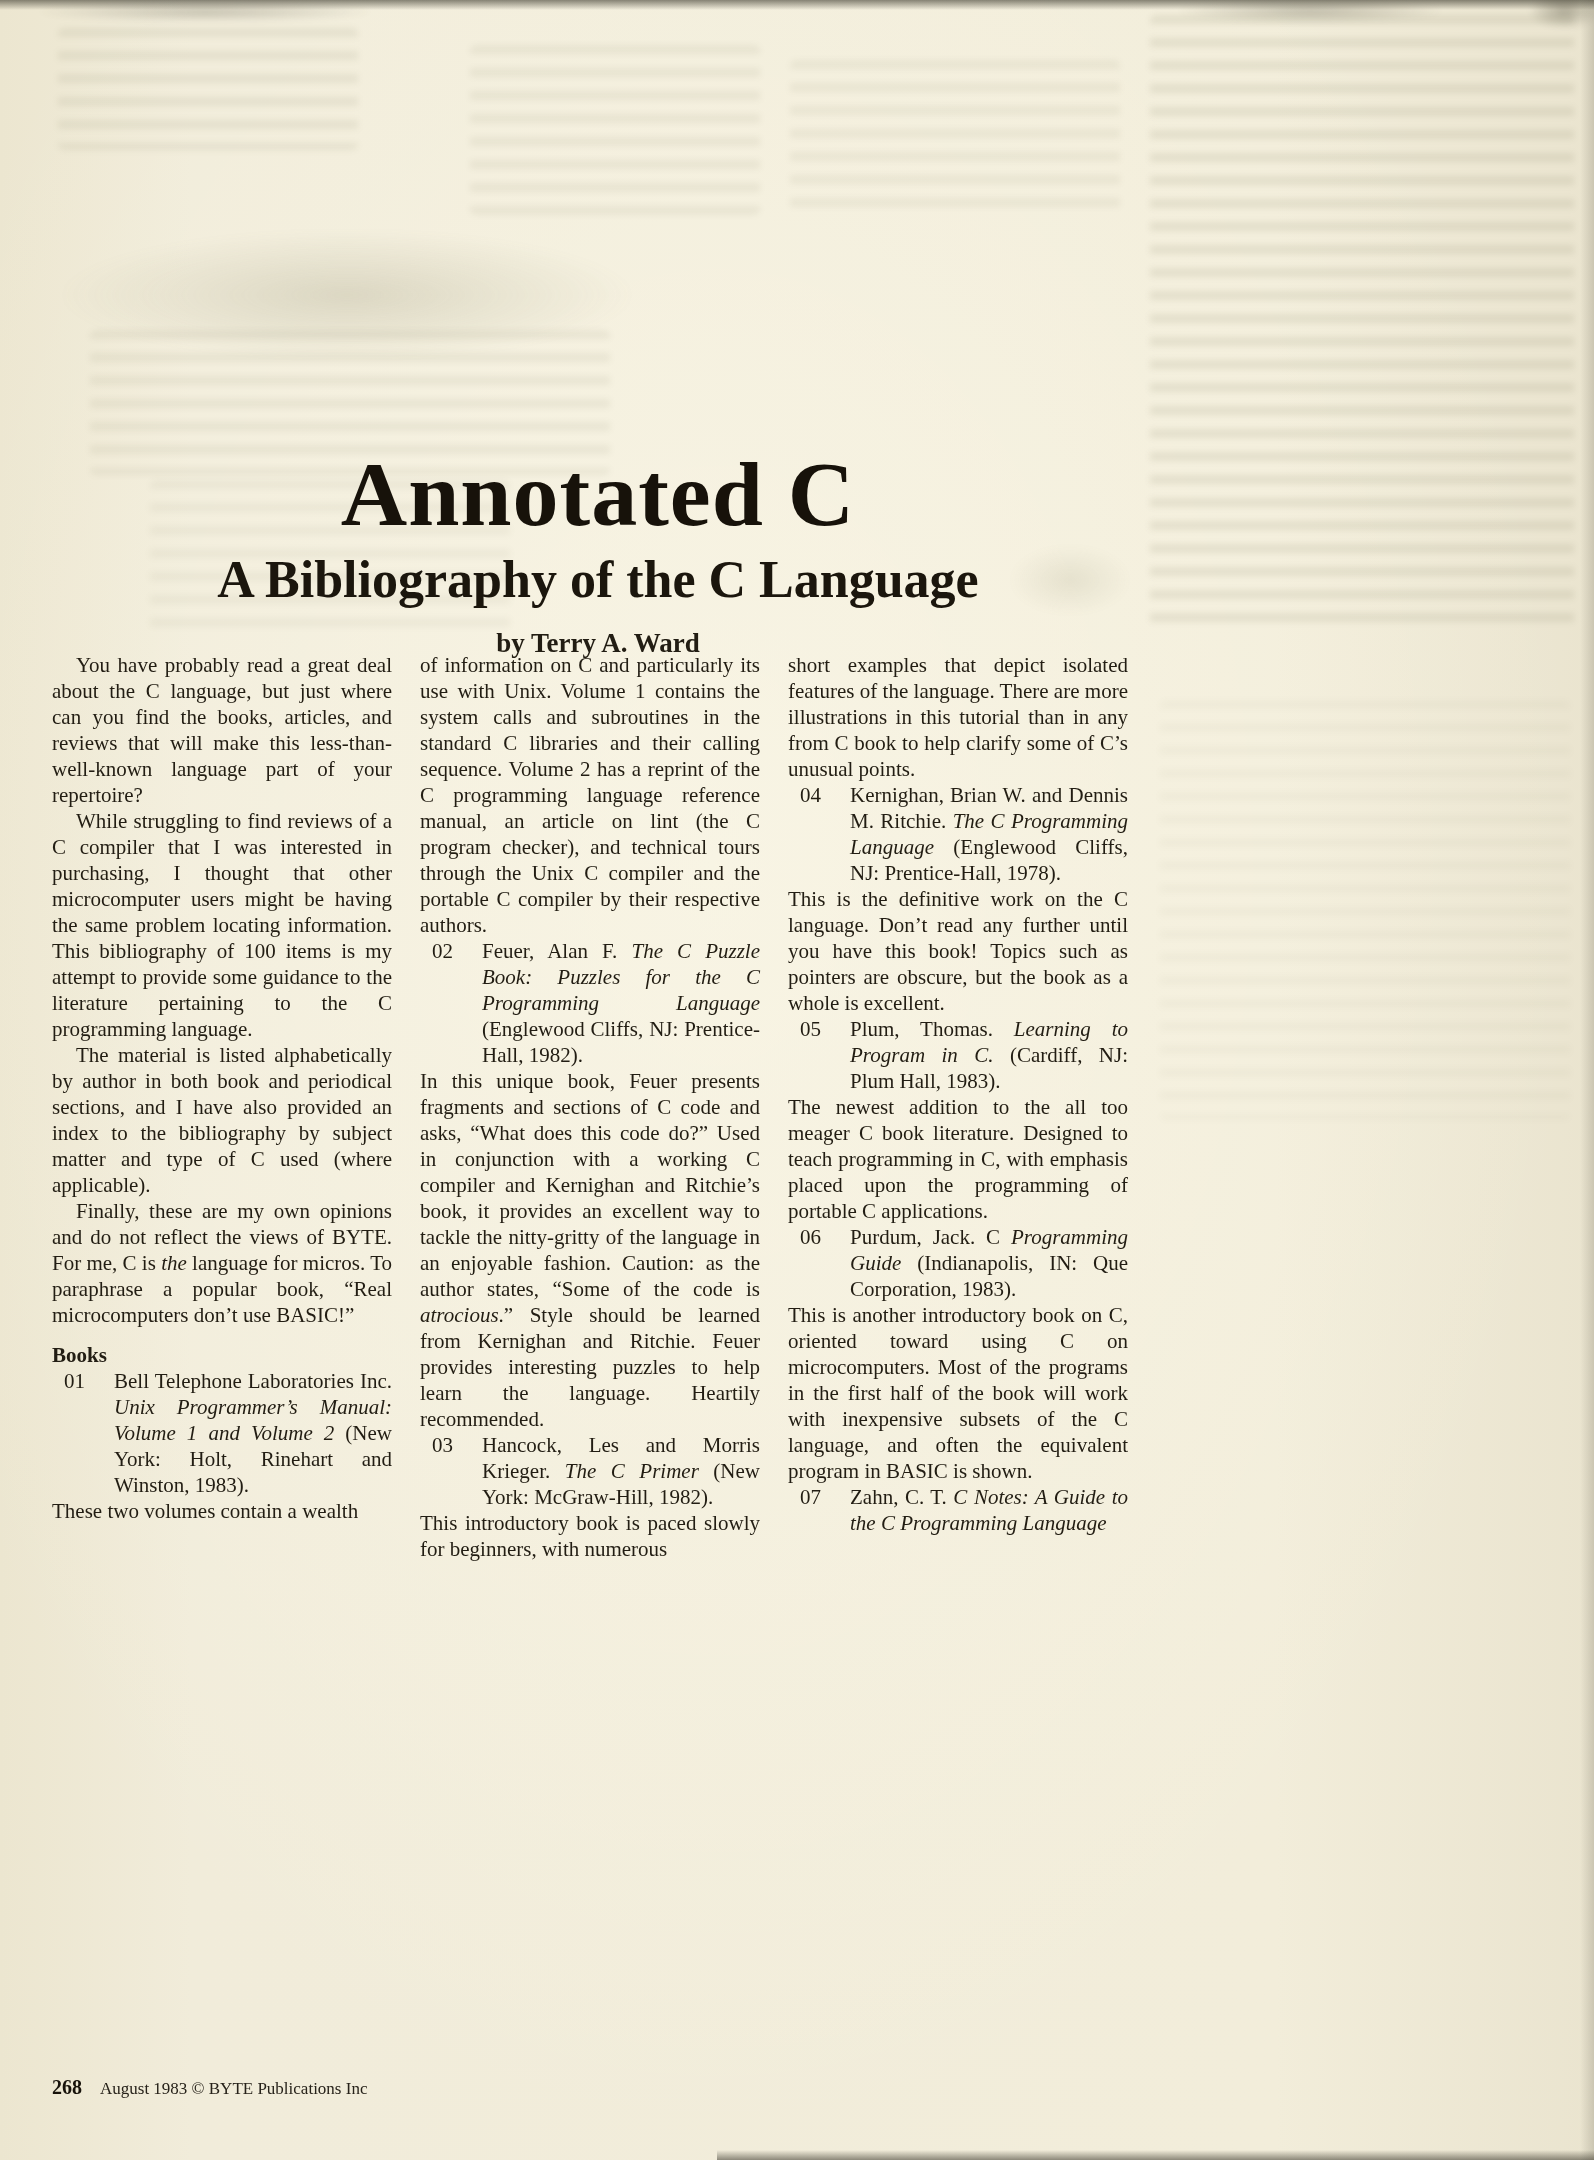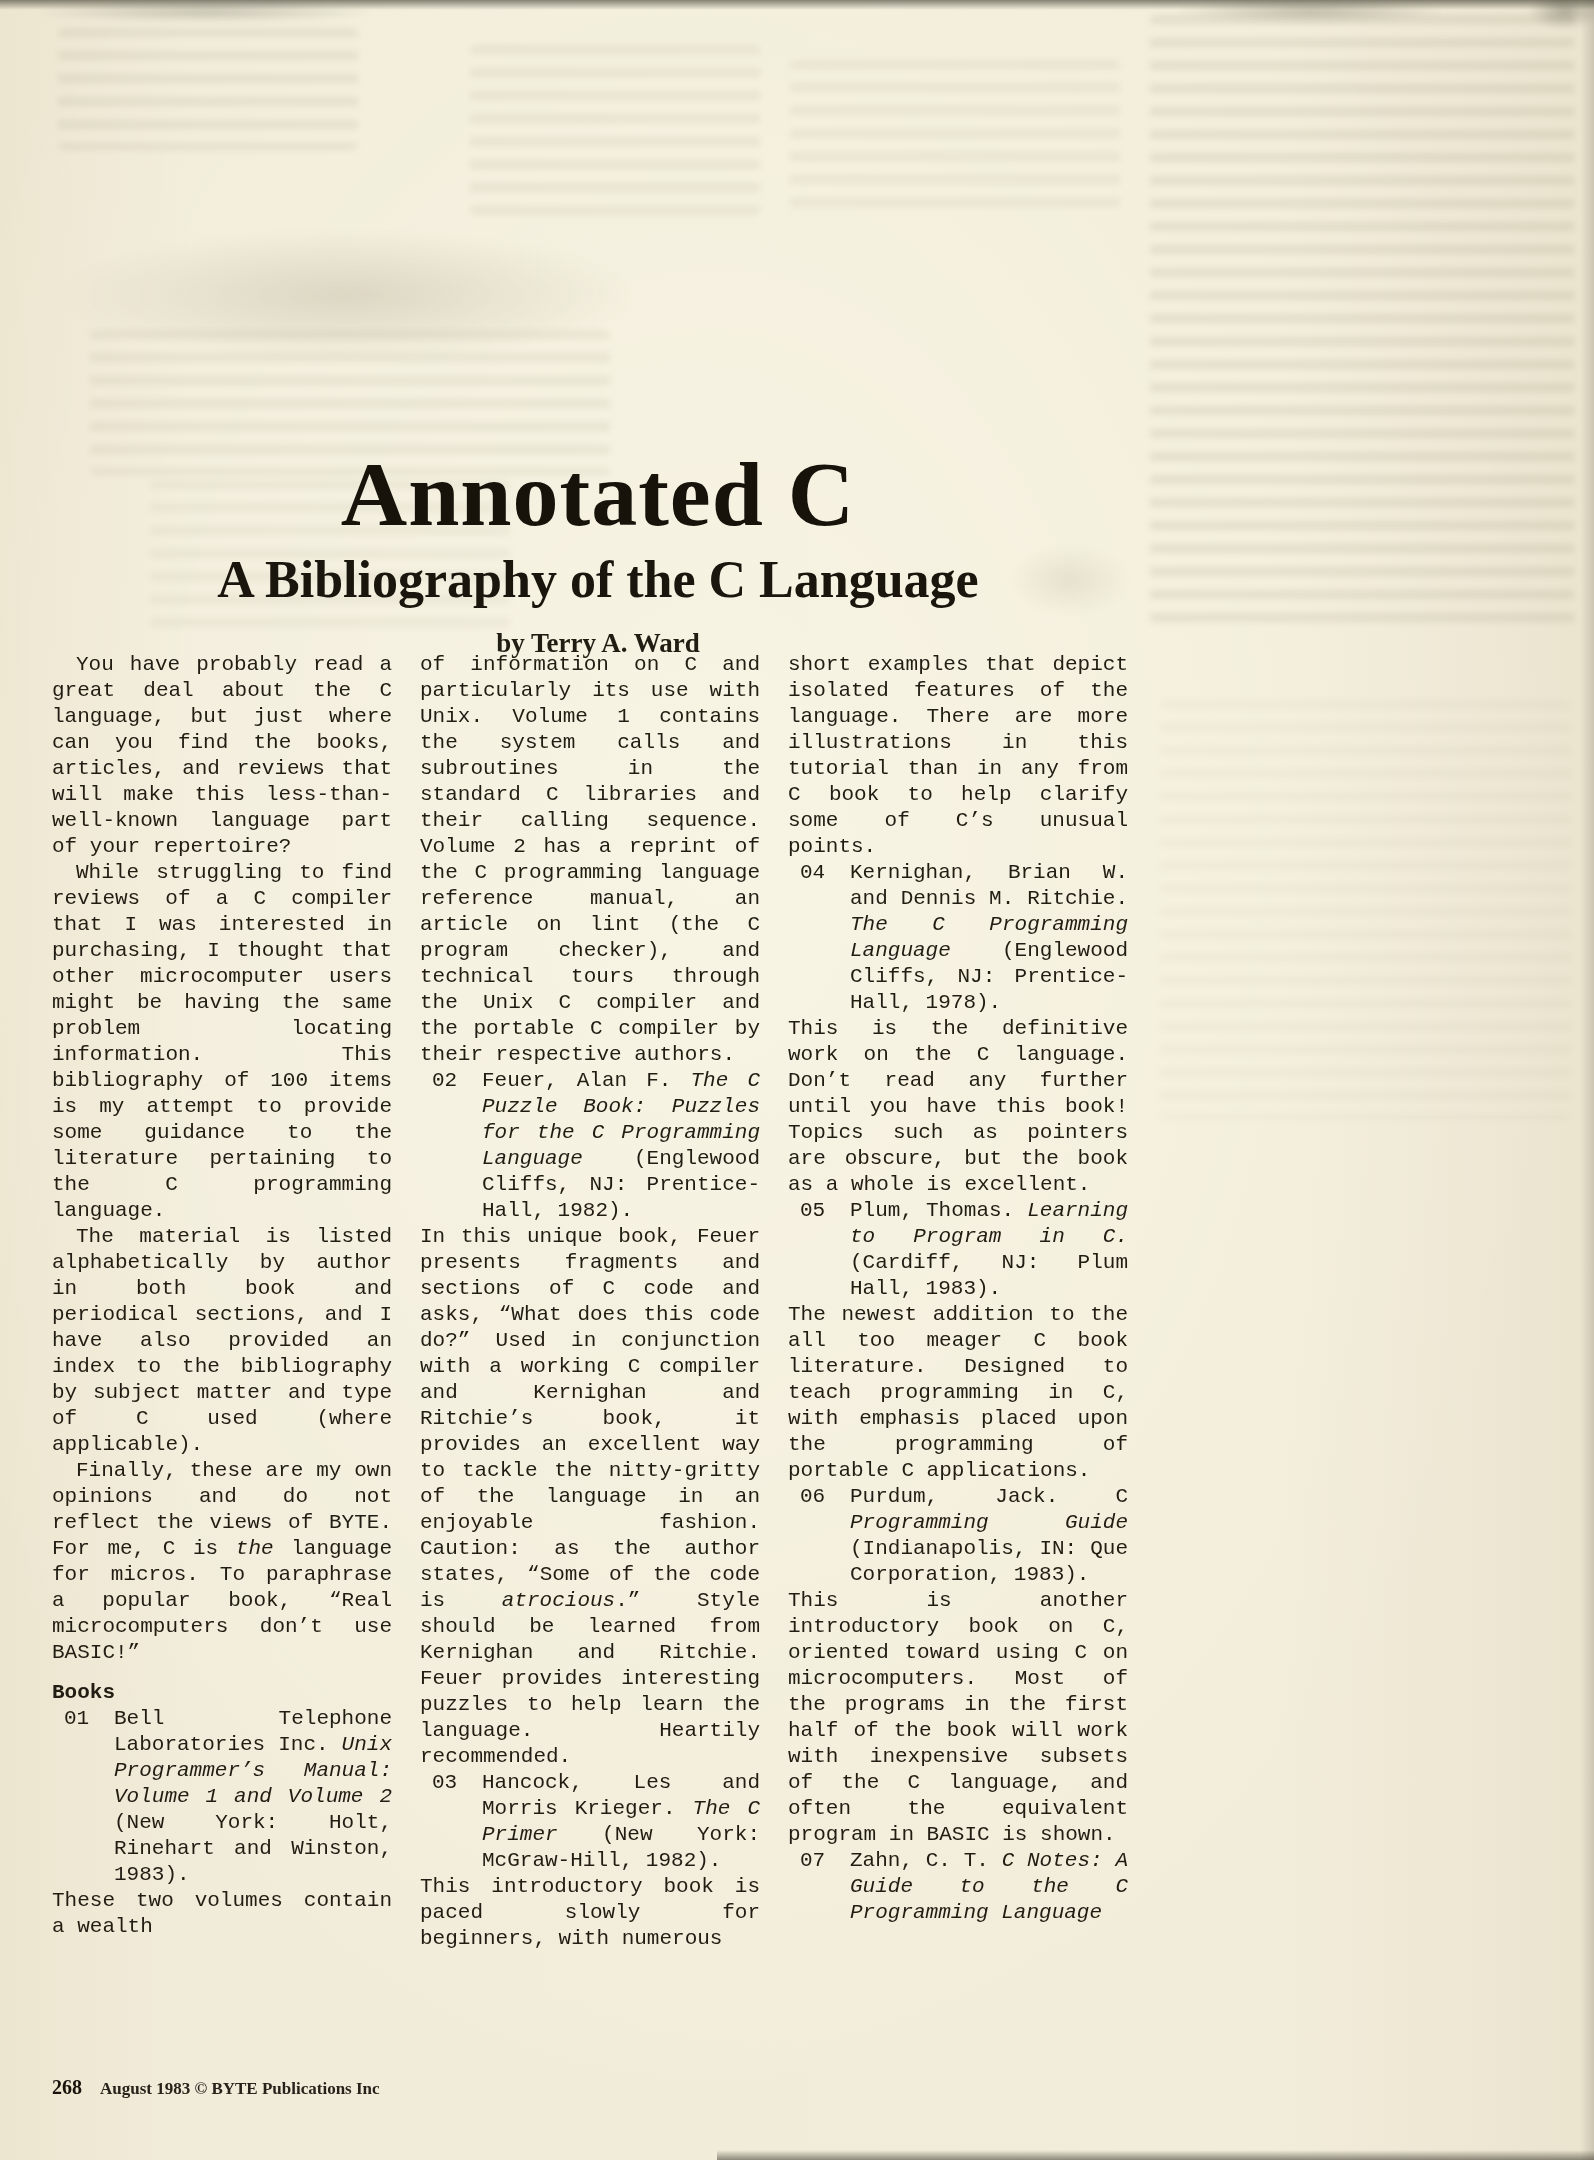--- a/index.html
+++ b/index.html
@@ -40,32 +40,32 @@
   .masthead h2 {
     margin:14px 0 0 0; font-size:52px; line-height:1; font-weight:bold; color:#1b160d;
   }
   .byline { margin-top:22px; font-size:27px; font-weight:bold; color:#221d13; }
 
   
   .columns {
     position:absolute; left:52px; top:652px; width:1076px;
     display:flex; gap:28px;
   }
-  .col { width:340px; font-size:21px; line-height:26px; text-align:justify;font-family:Liberation Mono, monospace; }
+  .col { width:340px; font-size:21px; line-height:26px; text-align:justify; }
   .col p { margin:0; }
   .col p.indent { text-indent:24px; }
   .books-heading { margin:14px 0 0 0; font-size:21px; line-height:26px; font-weight:bold; text-align:left; }
   .entry { position:relative; padding-left:62px; }
   .entry .entry-num { position:absolute; left:12px; top:0; }
   .col i { font-style:italic; }
 
   
   .pagefoot { position:absolute; left:52px; top:2076px; white-space:nowrap; }
   .pagenum { font-size:20px; font-weight:bold; color:#17120a; }
-  .credit { font-size:17px; font-weight:bold; color:#27221a; margin-left:14px; }
+  .credit { font-size:17px; font-weight:normal; color:#27221a; margin-left:14px; }
 </style>
 </head>
 <body>
 
 <div class="page">
 
   <div>
     <div class="ghost ghost-lines" style="left:58px; top:28px; width:300px; height:122px; opacity:.35;"></div>
     <div class="ghost ghost-lines" style="left:470px; top:45px; width:290px; height:170px; opacity:.30;"></div>
     <div class="ghost ghost-lines" style="left:790px; top:60px; width:330px; height:150px; opacity:.28;"></div>

